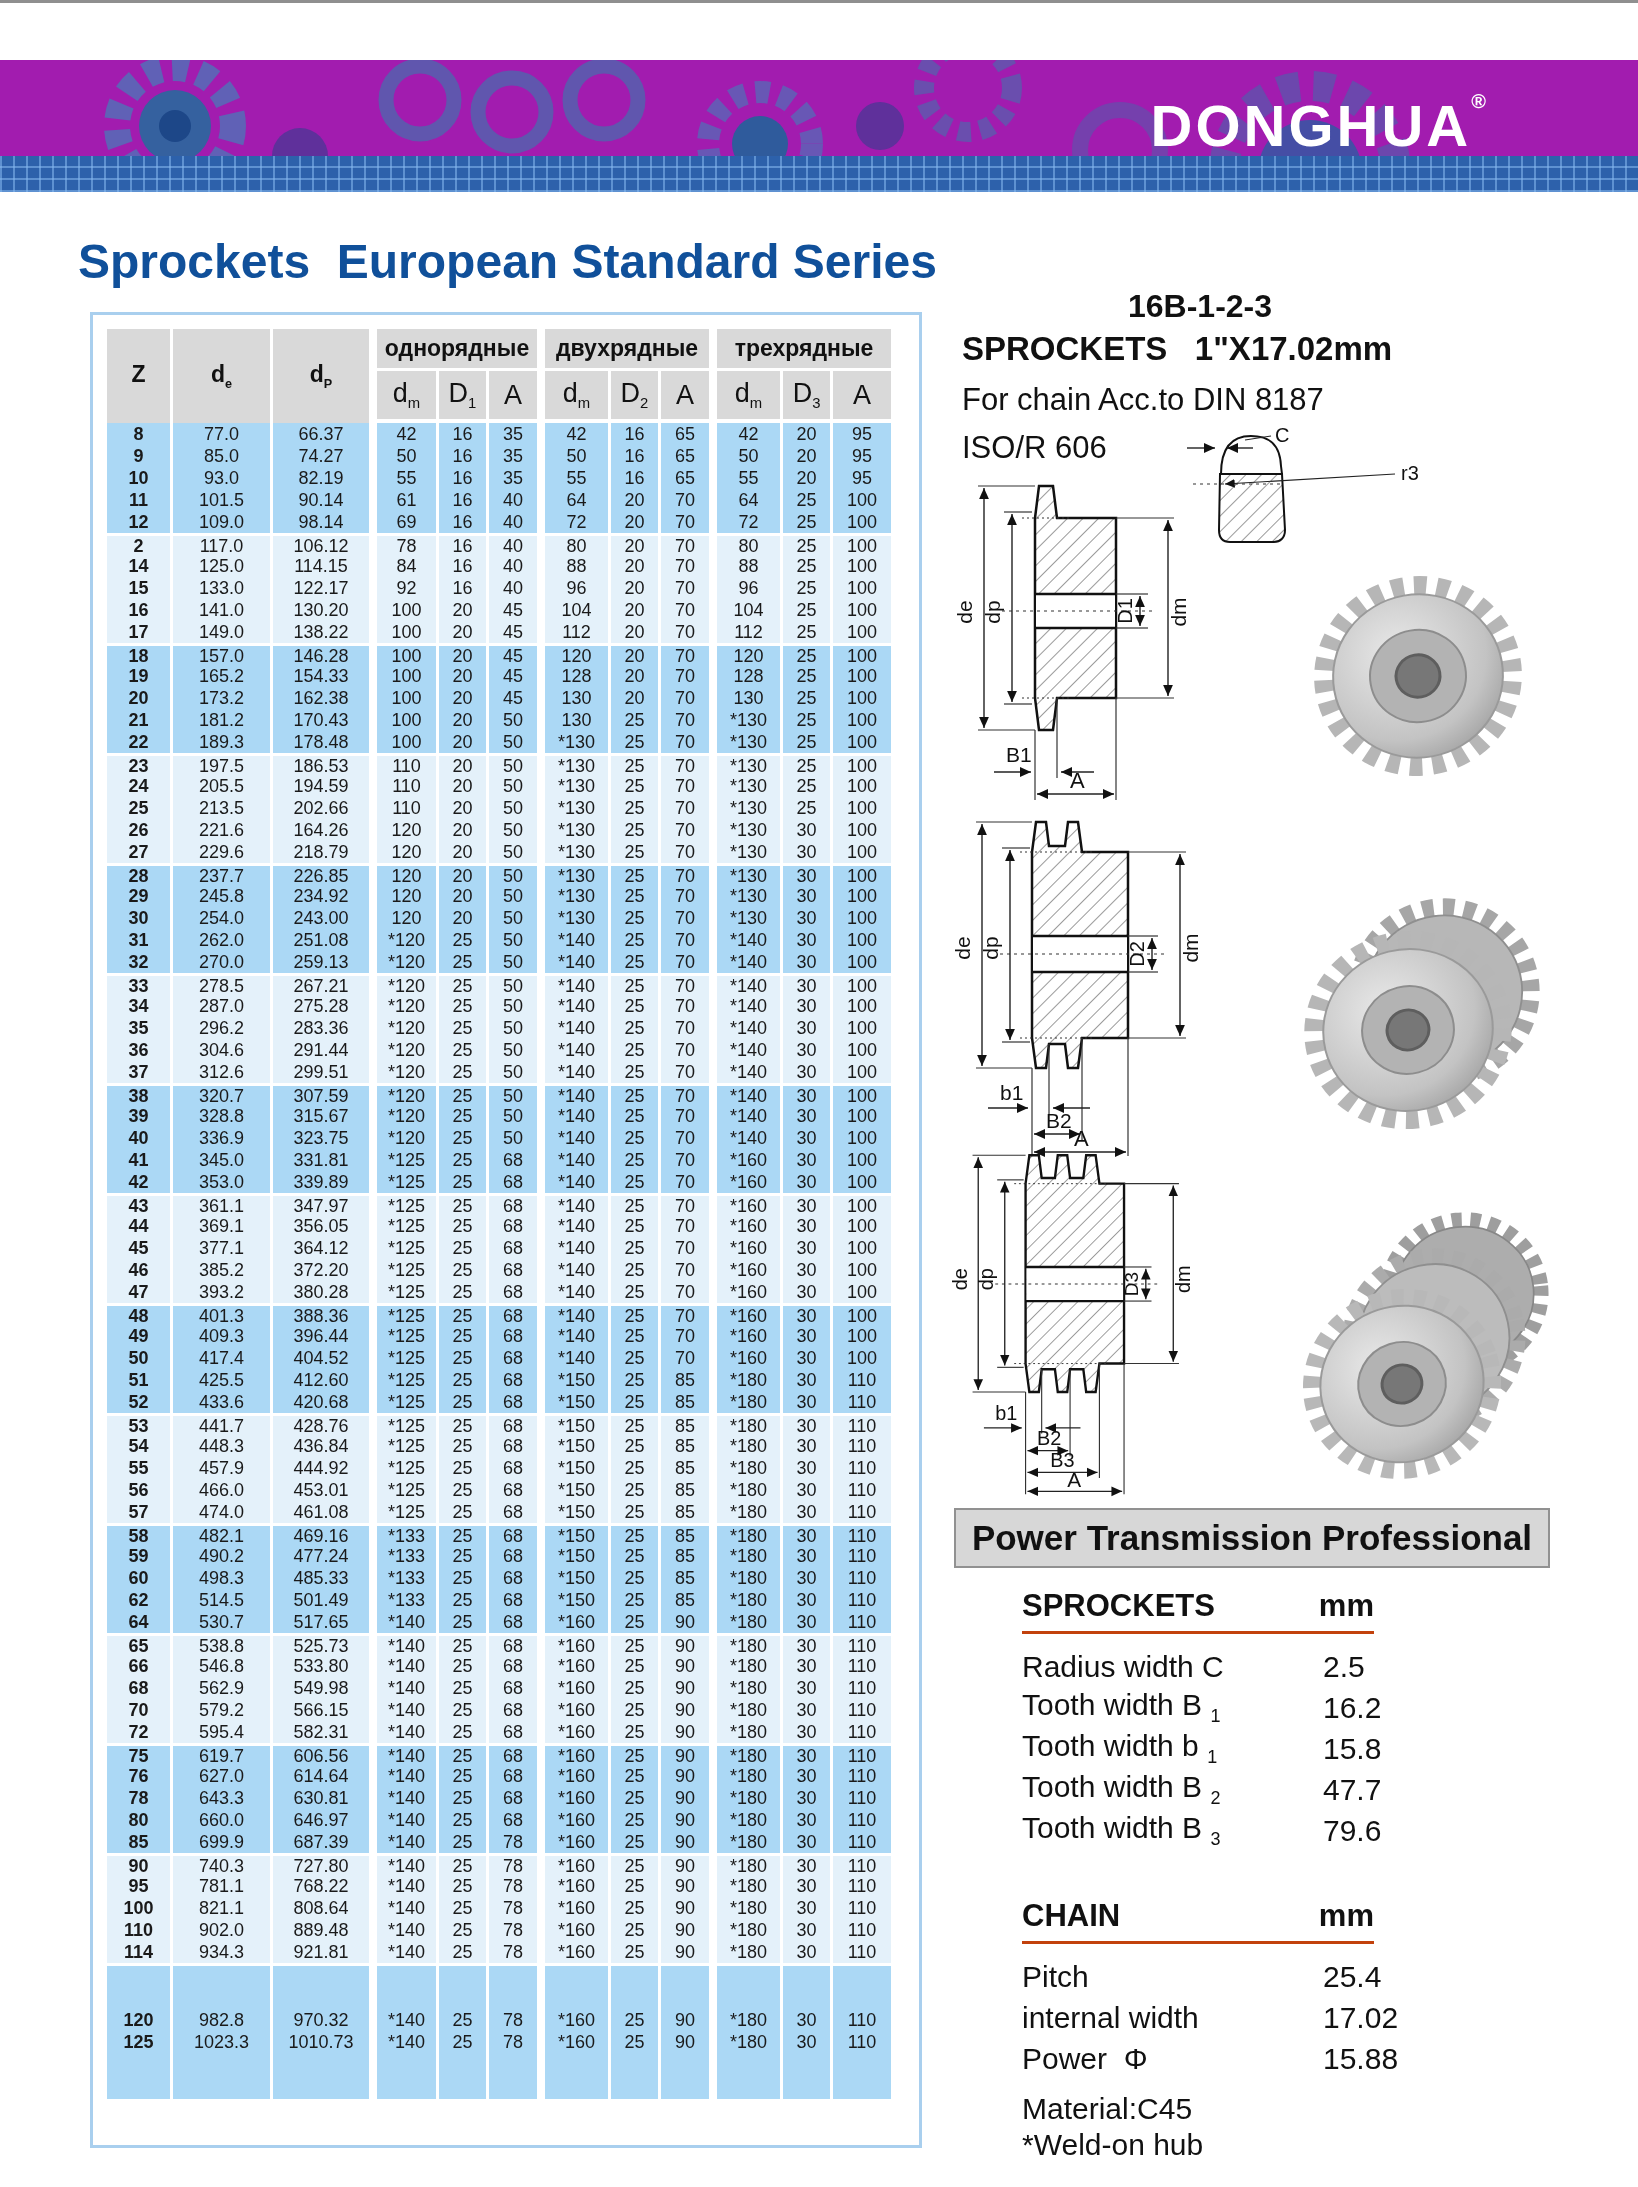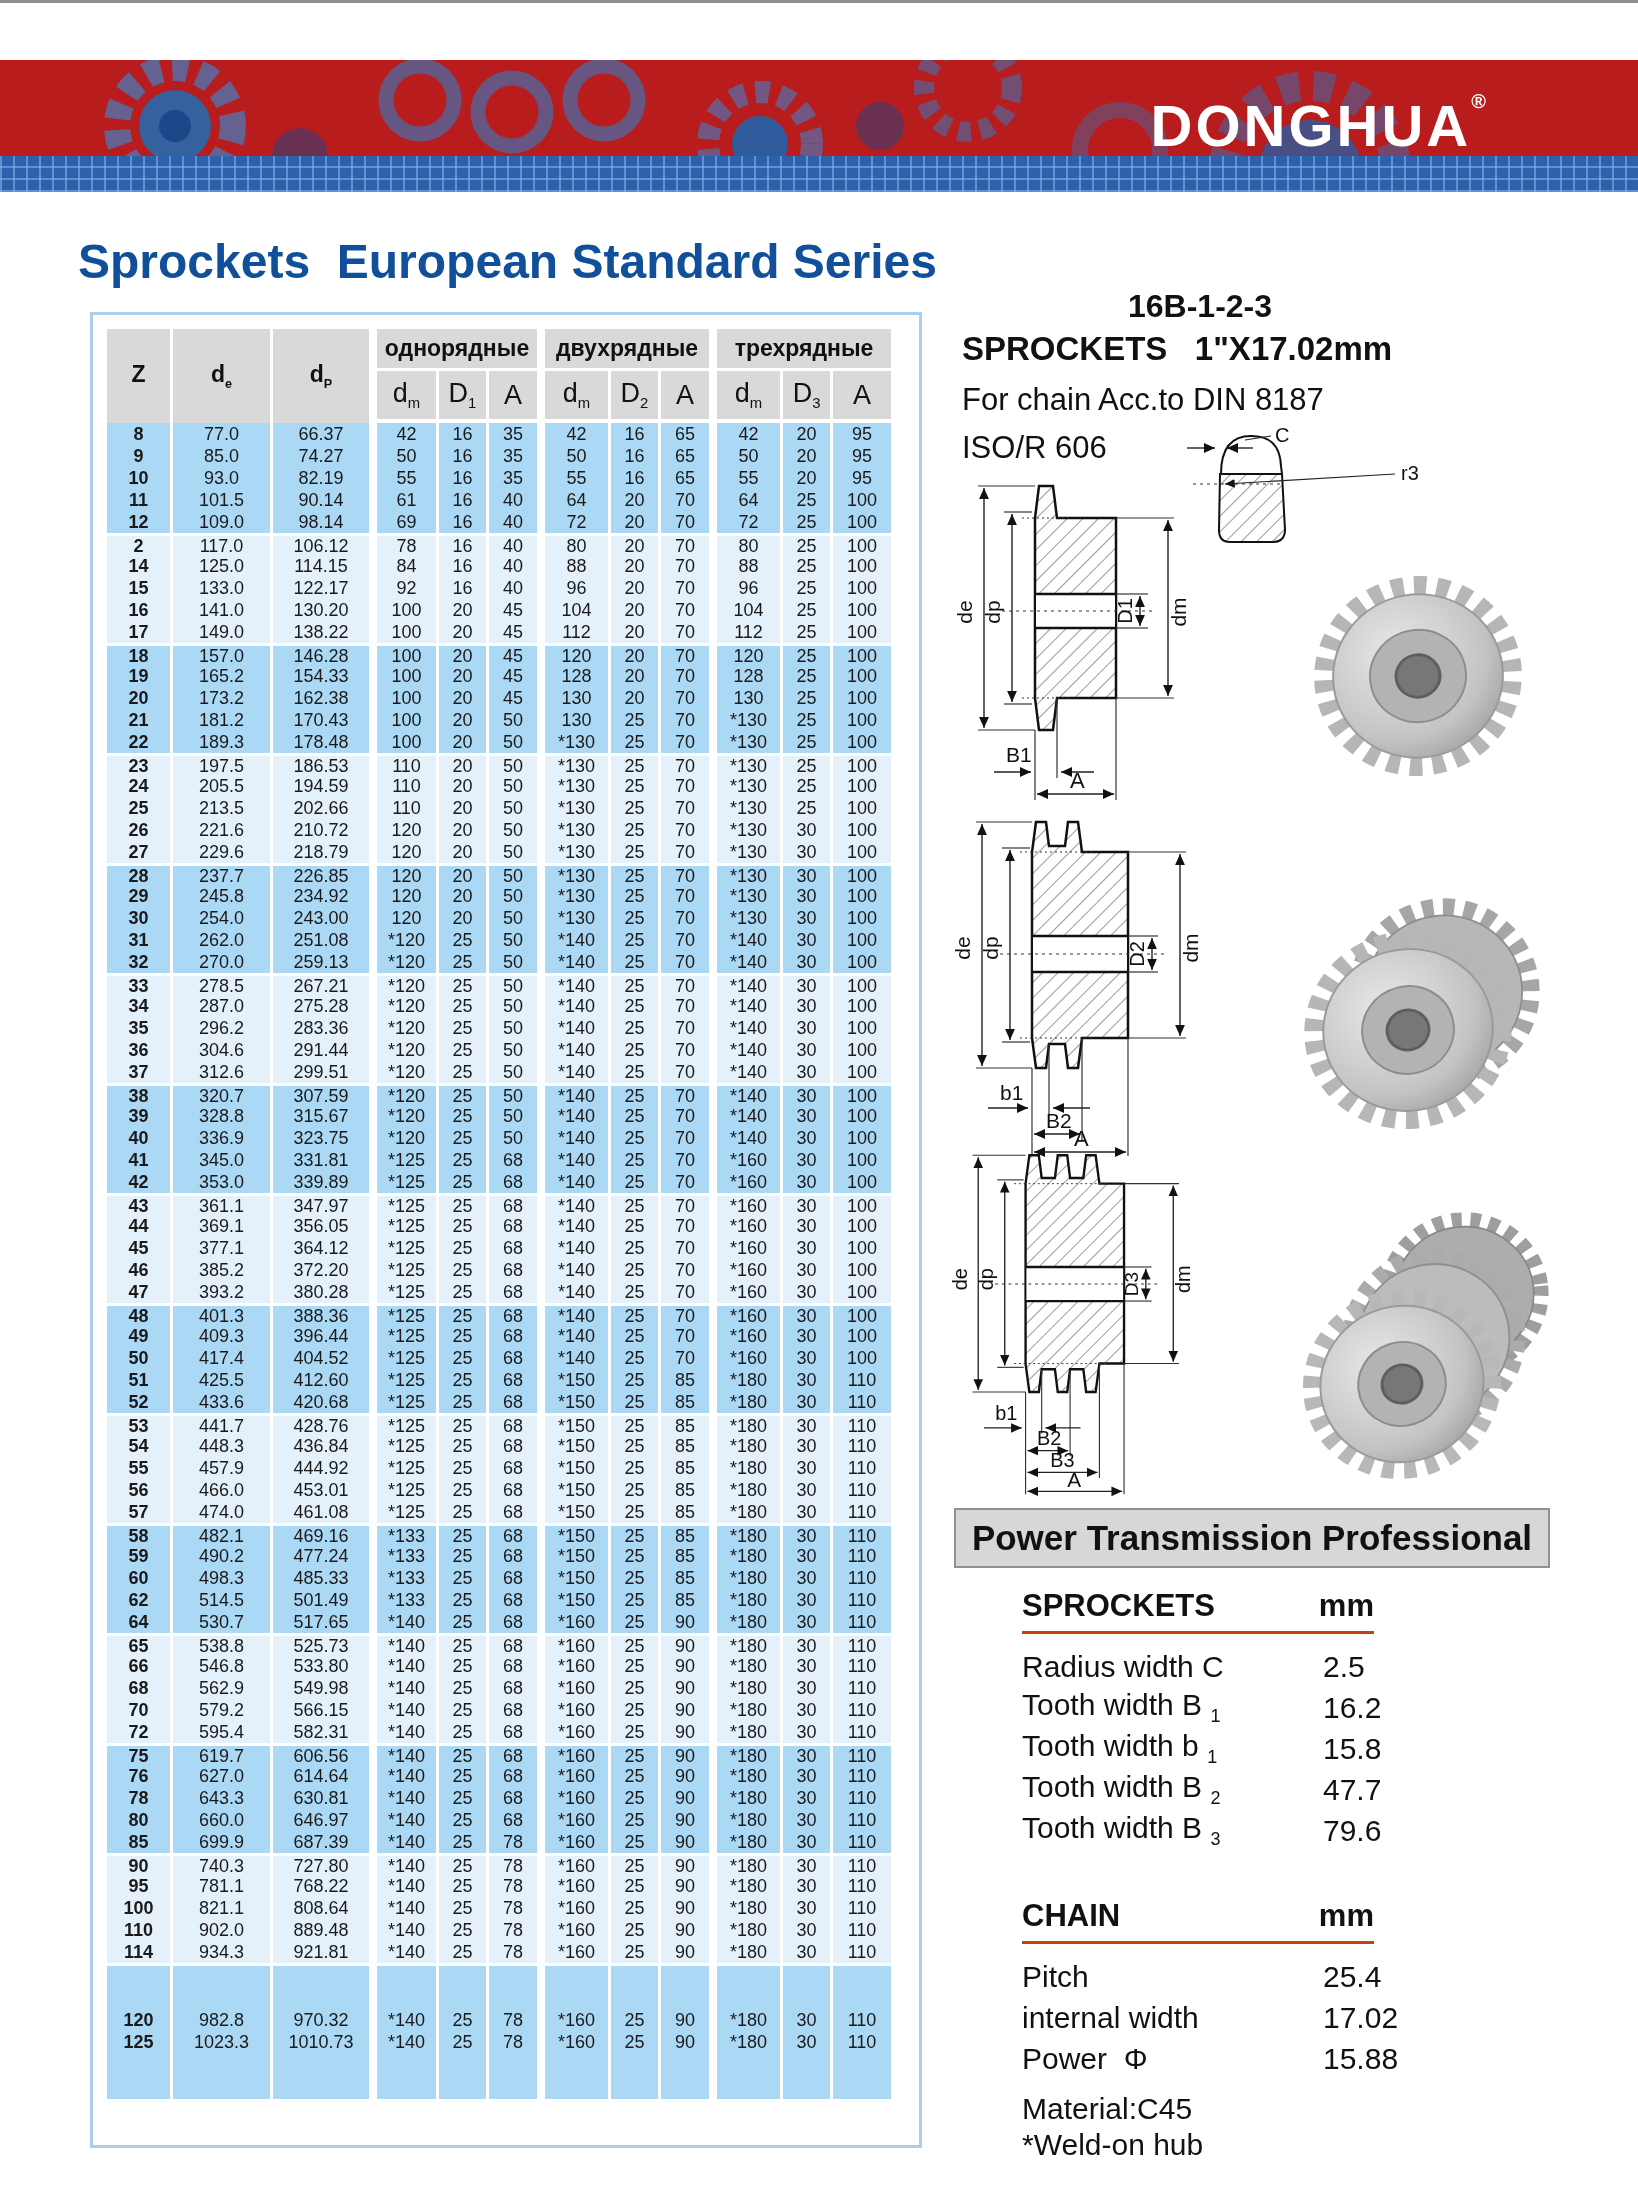--- a/index.html
+++ b/index.html
@@ -3,21 +3,21 @@
 <meta charset="utf-8">
 <style>
   html,body { margin:0; padding:0; }
   body {
     width:1638px; height:2187px; position:relative; overflow:hidden;
     background:#ffffff; font-family:"Liberation Sans", sans-serif; color:#111;
   }
   .topline { position:absolute; top:0; left:0; width:100%; height:3px; background:#8f8f8f; }
 
   
-  .banner { position:absolute; top:60px; left:0; width:1638px; height:132px; background:#b91c1c; overflow:hidden; }
+  .banner { position:absolute; top:60px; left:0; width:1638px; height:132px; background:#a21caf; overflow:hidden; }
   .banner svg.gears { position:absolute; top:0; left:0; }
   .banner .brand { position:absolute; right:152px; top:30px; color:#fff; font-size:58px; font-weight:bold; letter-spacing:3px; white-space:nowrap; }
   .banner .brand sup { font-size:20px; vertical-align:38px; letter-spacing:0; }
   .banner .gridstrip { position:absolute; left:0; bottom:0; width:100%; height:36px; background-color:#2d61ab;
     background-image:
       repeating-linear-gradient(90deg, rgba(135,185,240,.55) 0 2px, transparent 2px 13px),
       repeating-linear-gradient(0deg, rgba(135,185,240,.55) 0 2px, transparent 2px 12px); }
 
   .page-title { position:absolute; left:78px; top:234px; font-size:48px; font-weight:bold; color:#10509a; white-space:pre; letter-spacing:0px; }
 
@@ -390,21 +390,21 @@
           <td class="c6">*130</td>
           <td class="c7">25</td>
           <td class="c8 g-end">70</td>
           <td class="c9">*130</td>
           <td class="c10">25</td>
           <td class="c11">100</td>
         </tr>
         <tr class="light">
           <td class="c0">26</td>
           <td class="c1">221.6</td>
-          <td class="c2 g-end">210.72</td>
+          <td class="c2 g-end">164.26</td>
           <td class="c3">120</td>
           <td class="c4">20</td>
           <td class="c5 g-end">50</td>
           <td class="c6">*130</td>
           <td class="c7">25</td>
           <td class="c8 g-end">70</td>
           <td class="c9">*130</td>
           <td class="c10">30</td>
           <td class="c11">100</td>
         </tr>

